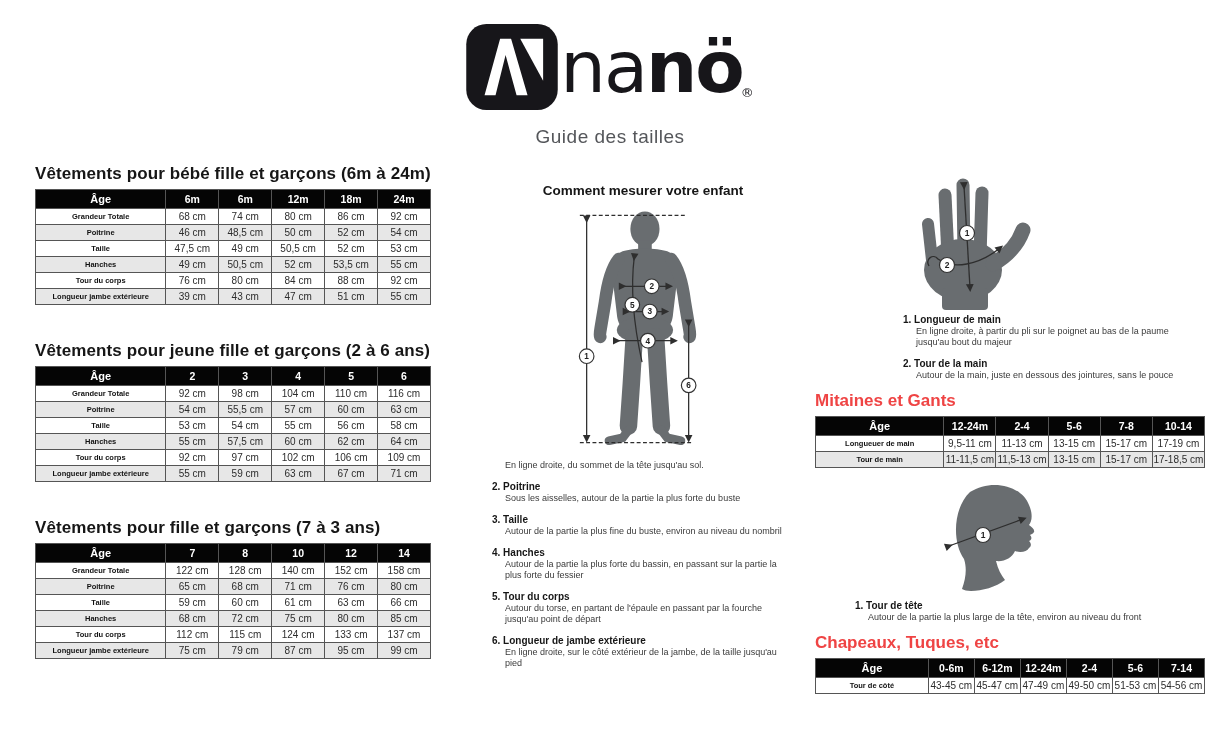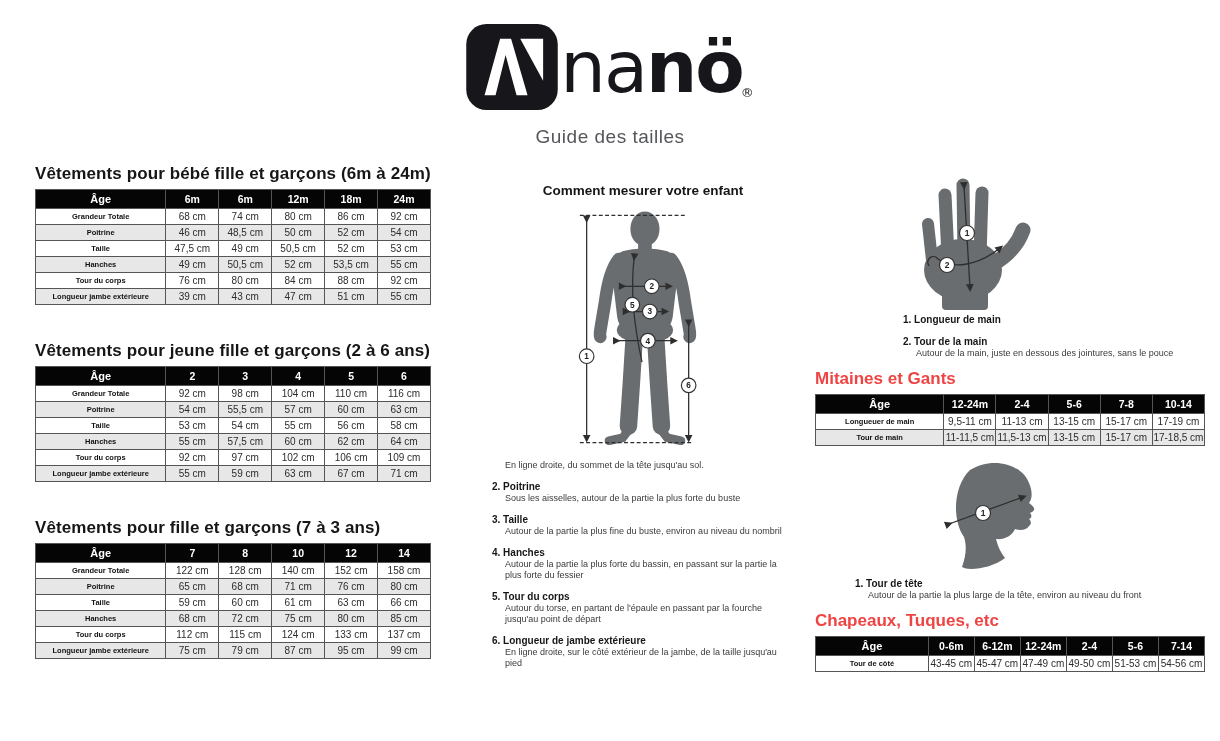--- a/index.html
+++ b/index.html
@@ -373,20 +373,21 @@
         </g>
       <g>
           <circle class="marker-circle" cx="60" cy="103" r="7.5"></circle>
           <text class="marker-num" x="60" y="106" text-anchor="middle">2</text>
         </g>
     </svg>
 
     <div class="steps hand-notes">
         <div class="step">
           <div class="step-title">1. Longueur de main</div>
+          <div class="step-desc">En ligne droite, à partir du pli sur le poignet au bas de la paume jusqu'au bout du majeur</div>
         </div>
         <div class="step">
           <div class="step-title">2. Tour de la main</div>
           <div class="step-desc">Autour de la main, juste en dessous des jointures, sans le pouce</div>
         </div>
       </div>
 
     <div class="section-title">Mitaines et Gants</div>
     <table class="data-table" data-table="gloves_table">
         <thead>

